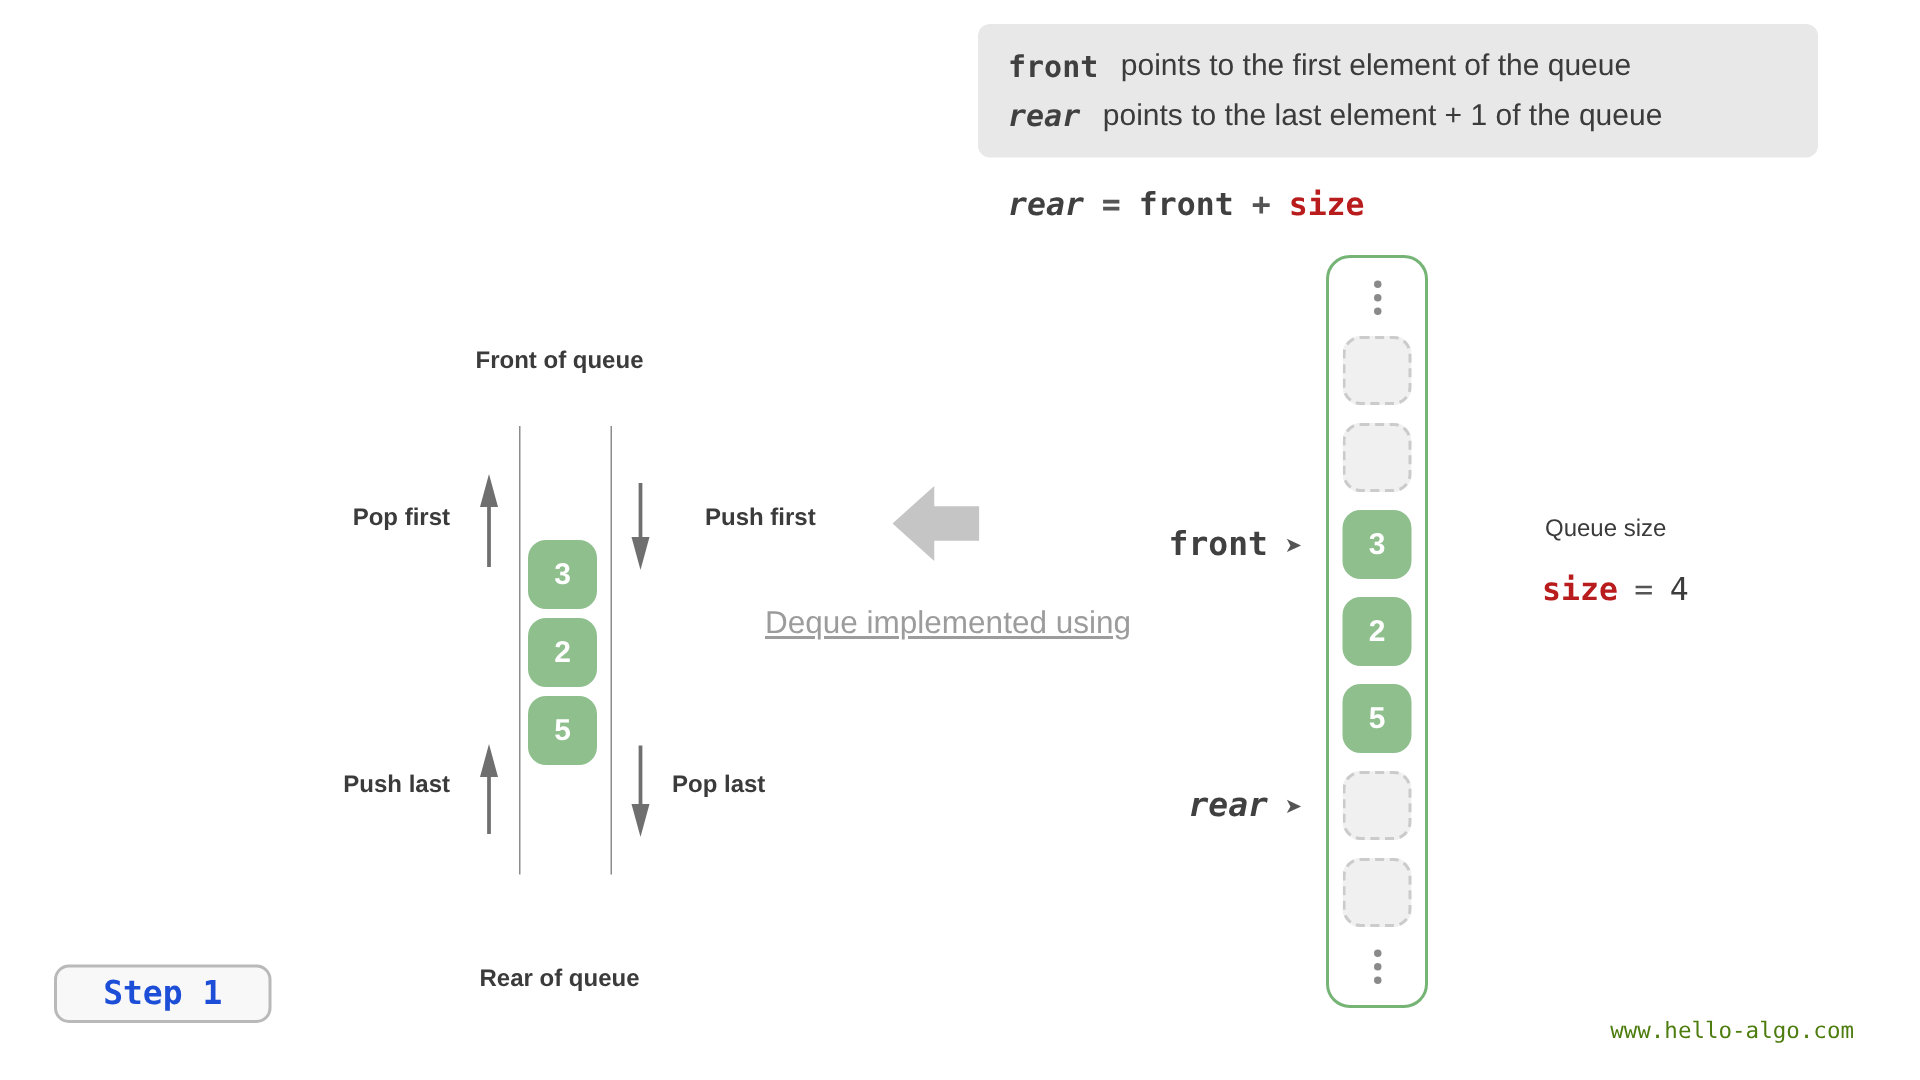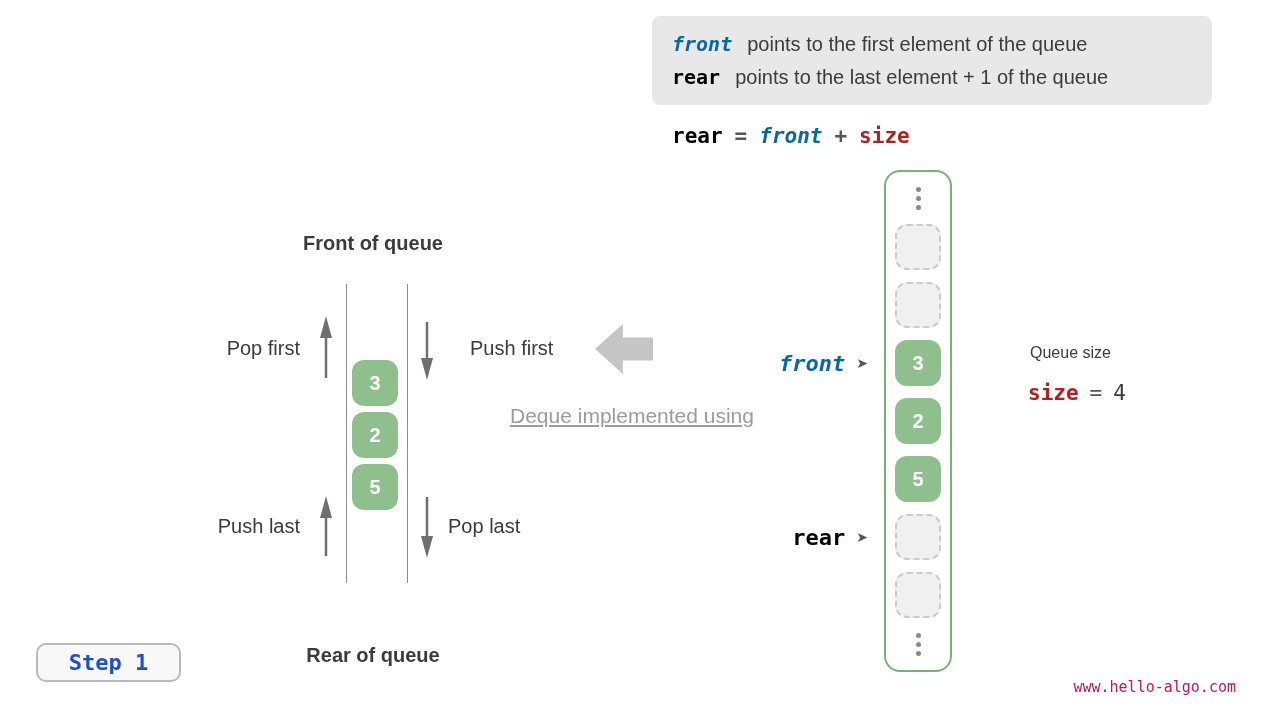--- a/index.html
+++ b/index.html
@@ -1,39 +1,39 @@
 <!DOCTYPE html>
 <html><head>
 <meta charset="utf-8">
 <style>
   html,body{margin:0;padding:0;background:#fff;}
   body{width:1280px;height:720px;overflow:hidden;font-family:"Liberation Sans",sans-serif;color:#3b3b3b;}
   .canvas{position:relative;width:1280px;height:720px;background:#fff;}
-  .orange{color:#0369a1;font-style:italic;}
-  .teal{color:#000000;}
+  .orange{color:#404040;}
+  .teal{color:#404040;font-style:italic;}
   .blue{color:#b91c1c;}
   .gray-op{color:#555;}
 
   
   .info-box{position:absolute;left:652px;top:16px;width:560px;height:89px;background:#e8e8e8;
     border-radius:8px;display:flex;flex-direction:column;justify-content:center;gap:9px;
     padding-left:20px;box-sizing:border-box;}
   .info-line{font-size:20px;display:flex;align-items:center;gap:15px;white-space:nowrap;}
   .kw{font-family:"DejaVu Sans Mono",monospace;font-weight:bold;font-size:20px;}
 
   
   .formula{position:absolute;left:672px;top:122px;height:28px;display:flex;align-items:center;gap:12px;
     font-family:"DejaVu Sans Mono",monospace;font-weight:bold;font-size:21px;white-space:nowrap;}
 
   
-  .q-title{position:absolute;width:240px;text-align:center;font-weight:bold;font-size:20px;}
+  .q-title{position:absolute;width:240px;text-align:center;font-weight:bold;font-size:16px;}
   .vline{position:absolute;top:284px;width:1px;height:299px;background:#8c8c8c;}
   .qcell{position:absolute;left:352px;width:46px;height:46px;background:#8ebf8d;border-radius:12px;
     color:#fff;font-weight:bold;font-size:20px;display:flex;align-items:center;justify-content:center;}
-  .op-label{position:absolute;font-weight:normal;font-size:20px;white-space:nowrap;}
+  .op-label{position:absolute;font-weight:bold;font-size:16px;white-space:nowrap;}
   .op-right{left:140px;width:160px;text-align:right;}
   .arrows-svg{position:absolute;left:310px;top:300px;}
 
   
   .block-arrow{position:absolute;left:595px;top:324px;width:58px;height:50px;background:#c5c5c5;
     -webkit-clip-path:polygon(0 50%,48% 0,48% 27%,100% 27%,100% 73%,48% 73%,48% 100%);
     clip-path:polygon(0 50%,48% 0,48% 27%,100% 27%,100% 73%,48% 73%,48% 100%);}
   .caption{position:absolute;left:492px;top:401px;width:280px;text-align:center;font-size:21px;
     line-height:29px;color:#9c9c9c;text-decoration:underline;}
 
@@ -57,21 +57,21 @@
   .qsize-title{position:absolute;left:1030px;top:344px;font-size:16px;}
   .qsize-expr{position:absolute;left:1028px;top:381px;display:flex;align-items:center;gap:11px;
     font-family:"DejaVu Sans Mono",monospace;font-size:21px;}
   .qsize-expr .var{font-weight:bold;}
 
   
   .step{position:absolute;left:36px;top:643px;width:145px;height:39px;background:#f8f8f8;
     border:2px solid #b9b9b9;border-radius:10px;box-sizing:border-box;display:flex;align-items:center;
     justify-content:center;font-family:"DejaVu Sans Mono",monospace;font-weight:bold;font-size:22px;color:#1d4ed8;}
   .watermark{position:absolute;right:44px;top:678px;font-family:"DejaVu Sans Mono",monospace;
-    font-size:15px;color:#be185d;}
+    font-size:15px;color:#4d7c0f;}
 </style>
 </head>
 <body>
 
 <div class="canvas">
 
   <div class="info-box">
     <div class="info-line">
       <span class="kw orange">front</span>
       <span>points to the first element of the queue</span>

